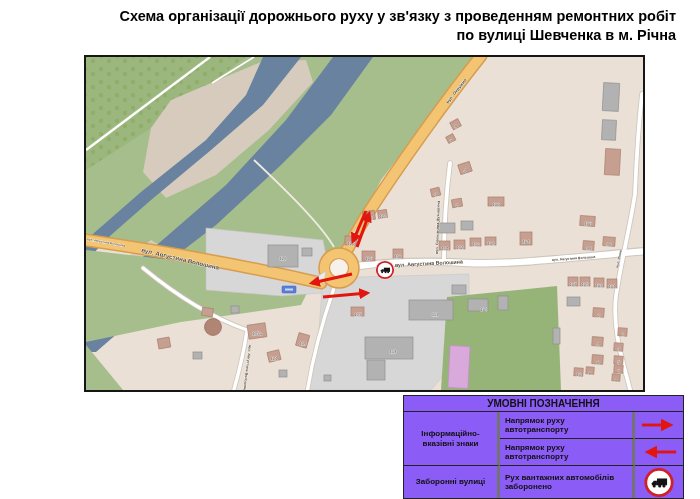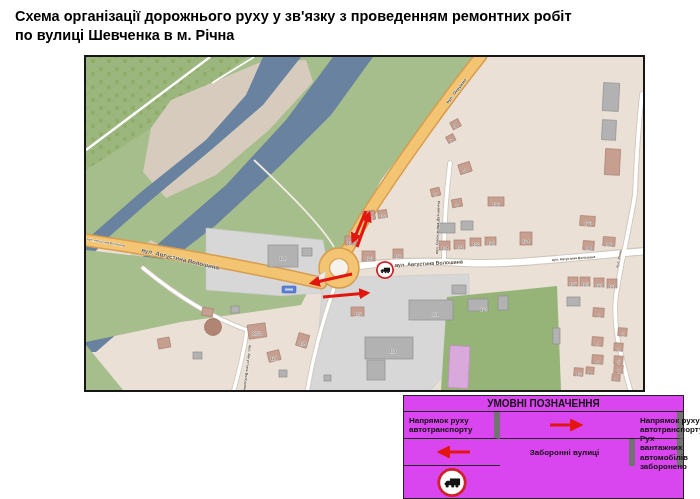--- a/index.html
+++ b/index.html
@@ -1,31 +1,31 @@
 <!DOCTYPE html>
 <html><head>
 <meta charset="utf-8">
 <style>
   html,body{margin:0;padding:0;}
   body{width:700px;height:499px;background:#ffffff;position:relative;overflow:hidden;
        font-family:"Liberation Sans", sans-serif;color:#111;}
-  .title{position:absolute;left:15px;top:7px;width:676px;text-align:left;
+  .title{position:absolute;left:0;top:7px;width:676px;text-align:right;
          font-weight:bold;font-size:14.5px;line-height:1.3;color:#000;}
   .map-frame{position:absolute;left:84px;top:55px;width:561px;height:337px;
              border:2px solid #161616;box-sizing:border-box;background:#EAE0D6;}
   .map-frame svg{display:block;width:100%;height:100%;}
   .sl{fill:#564d3c;stroke:#ffffff;stroke-width:0.6;paint-order:stroke;font-weight:bold;}
   .bn{fill:#474747;stroke:#ffffff;stroke-width:0.5;paint-order:stroke;
       font-size:4.3px;text-anchor:middle;}
-  .lg-table{position:absolute;left:403px;top:395px;width:281px;background:#d946ef;
+  .lg-table{position:absolute;left:403px;top:395px;width:281px;background:#8b5cf6;
             border:1px solid #222;box-sizing:border-box;}
   .lg-header{height:15px;border-bottom:1px solid #222;display:flex;align-items:center;
              justify-content:center;font-weight:bold;font-size:10px;}
   .lg-grid{display:grid;grid-template-columns:96px 135px 48px;grid-template-rows:27px 27px 32px;}
-  .lg-cell{border-right:6px solid #737373;border-bottom:1px solid #222;display:flex;
+  .lg-cell{border-right:3px solid #737373;border-bottom:1px solid #222;display:flex;
            align-items:center;box-sizing:border-box;font-size:8px;font-weight:bold;line-height:1.15;}
   .lg-cell.center{justify-content:center;text-align:center;padding:0 4px;}
   .lg-cell.left{justify-content:flex-start;padding:0 5px;}
   .lg-cell.nob{border-bottom:none;}
   .lg-cell.nor{border-right:none;}
   .span2{grid-row:1 / span 2;}
 </style>
 </head>
 <body>
 
@@ -260,20 +260,21 @@
     <circle cx="384" cy="270" r="9.6" fill="#FFFFFF" stroke="#D6D6D6" stroke-width="0.6"></circle>
     <circle cx="384" cy="270" r="8.2" fill="#FFFFFF" stroke="#CE2128" stroke-width="1.8"></circle>
     <use href="#truck-glyph" transform="translate(378.4,266.8) scale(0.56)"></use>
   </g>
 </svg>
 </div>
 
 <div class="lg-table">
   <div class="lg-header">УМОВНІ ПОЗНАЧЕННЯ</div>
   <div class="lg-grid">
+    <div class="lg-cell center span2">Інформаційно-вказівні знаки</div>
     <div class="lg-cell left">Напрямок руху автотранспорту</div>
     <div class="lg-cell center nor">
       <svg width="42" height="12" viewBox="0 0 42 12">
         <defs>
             <marker id="la1" viewBox="0 0 10 10" refX="6" refY="5" markerWidth="4.4" markerHeight="4.4" orient="auto">
               <path d="M0,0 L10,5 L0,10 z" fill="#E3160F"></path>
             </marker>
           </defs>
         <line x1="3" y1="6" x2="31" y2="6" stroke="#E3160F" stroke-width="3" marker-end="url(#la1)"></line>
       </svg>

